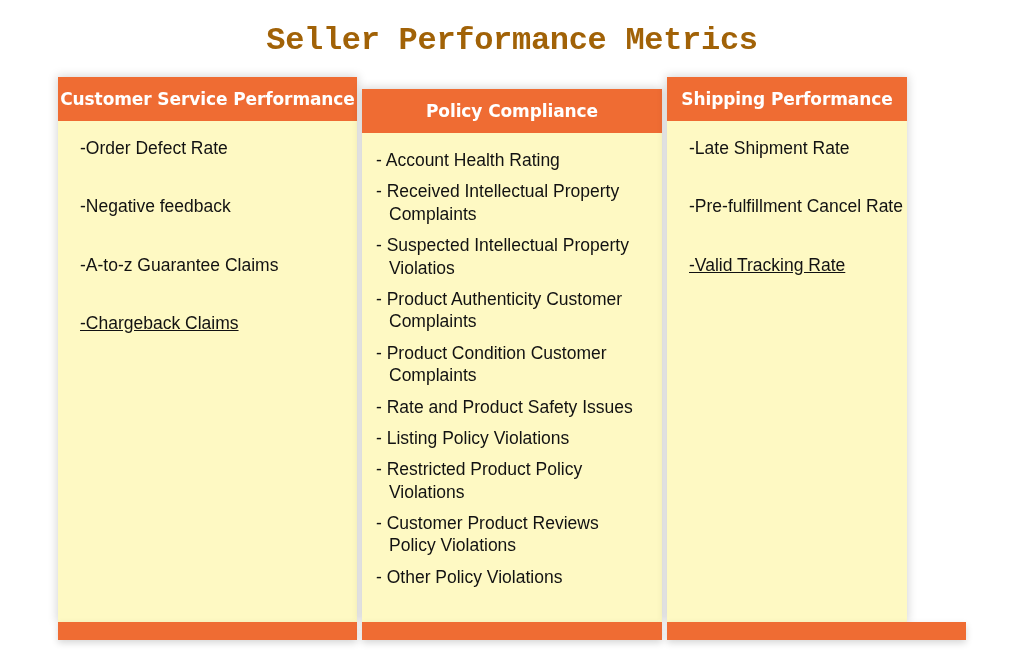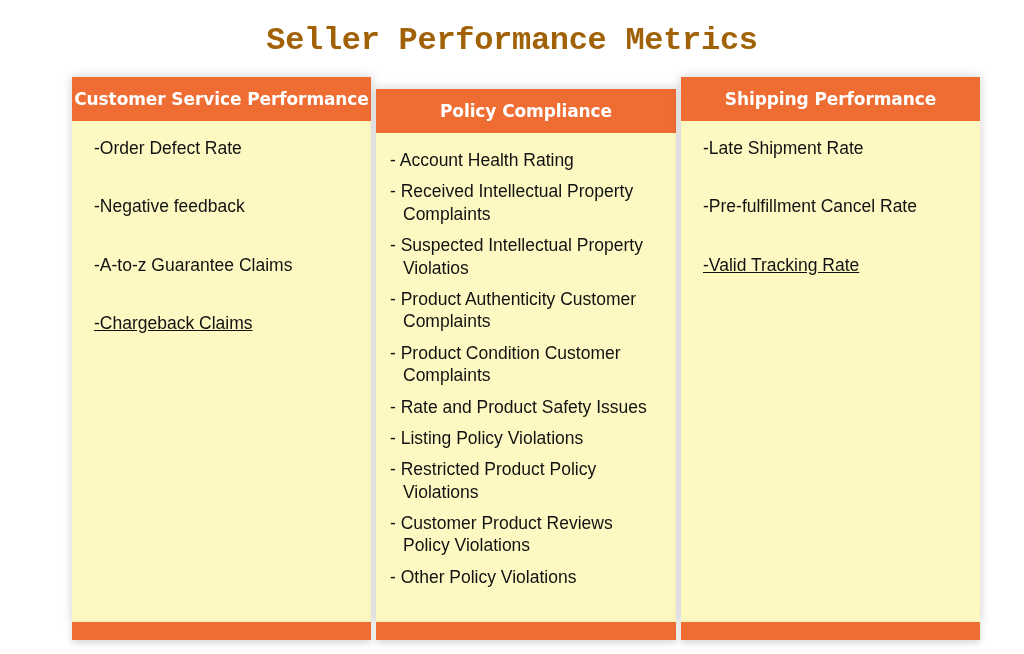--- a/index.html
+++ b/index.html
@@ -23,21 +23,21 @@
     text-align: center;
     font-size: 32px;
     font-weight: bold;
     letter-spacing: -0.3px;
     color: #a16207;
     font-family: Liberation Mono, monospace;
   }
 
   #board {
     position: absolute;
-    left: 72px;
+    left: 58px;
     top: 77px;
     width: 908px;
     height: 563px;
   }
 
   .columns {
     position: absolute;
     left: 0;
     top: 0;
     width: 908px;
@@ -49,21 +49,21 @@
   .column {
     position: relative;
     background: #ffffff;
     box-shadow: 0 0 9px 1px rgba(0,0,0,0.17);
     display: flex;
     flex-direction: column;
     overflow: hidden;
   }
   .col-1 { width: 299px; }
   .col-2 { width: 300px; margin-top: 12px; }
-  .col-3 { width: 299px; }
+  .col-3 { width: 240px; }
 
   .col-header {
     height: 44px;
     background: #ef6c33;
     color: #ffffff;
     display: flex;
     align-items: center;
     justify-content: center;
     font-size: 17px;
     font-weight: bold;

